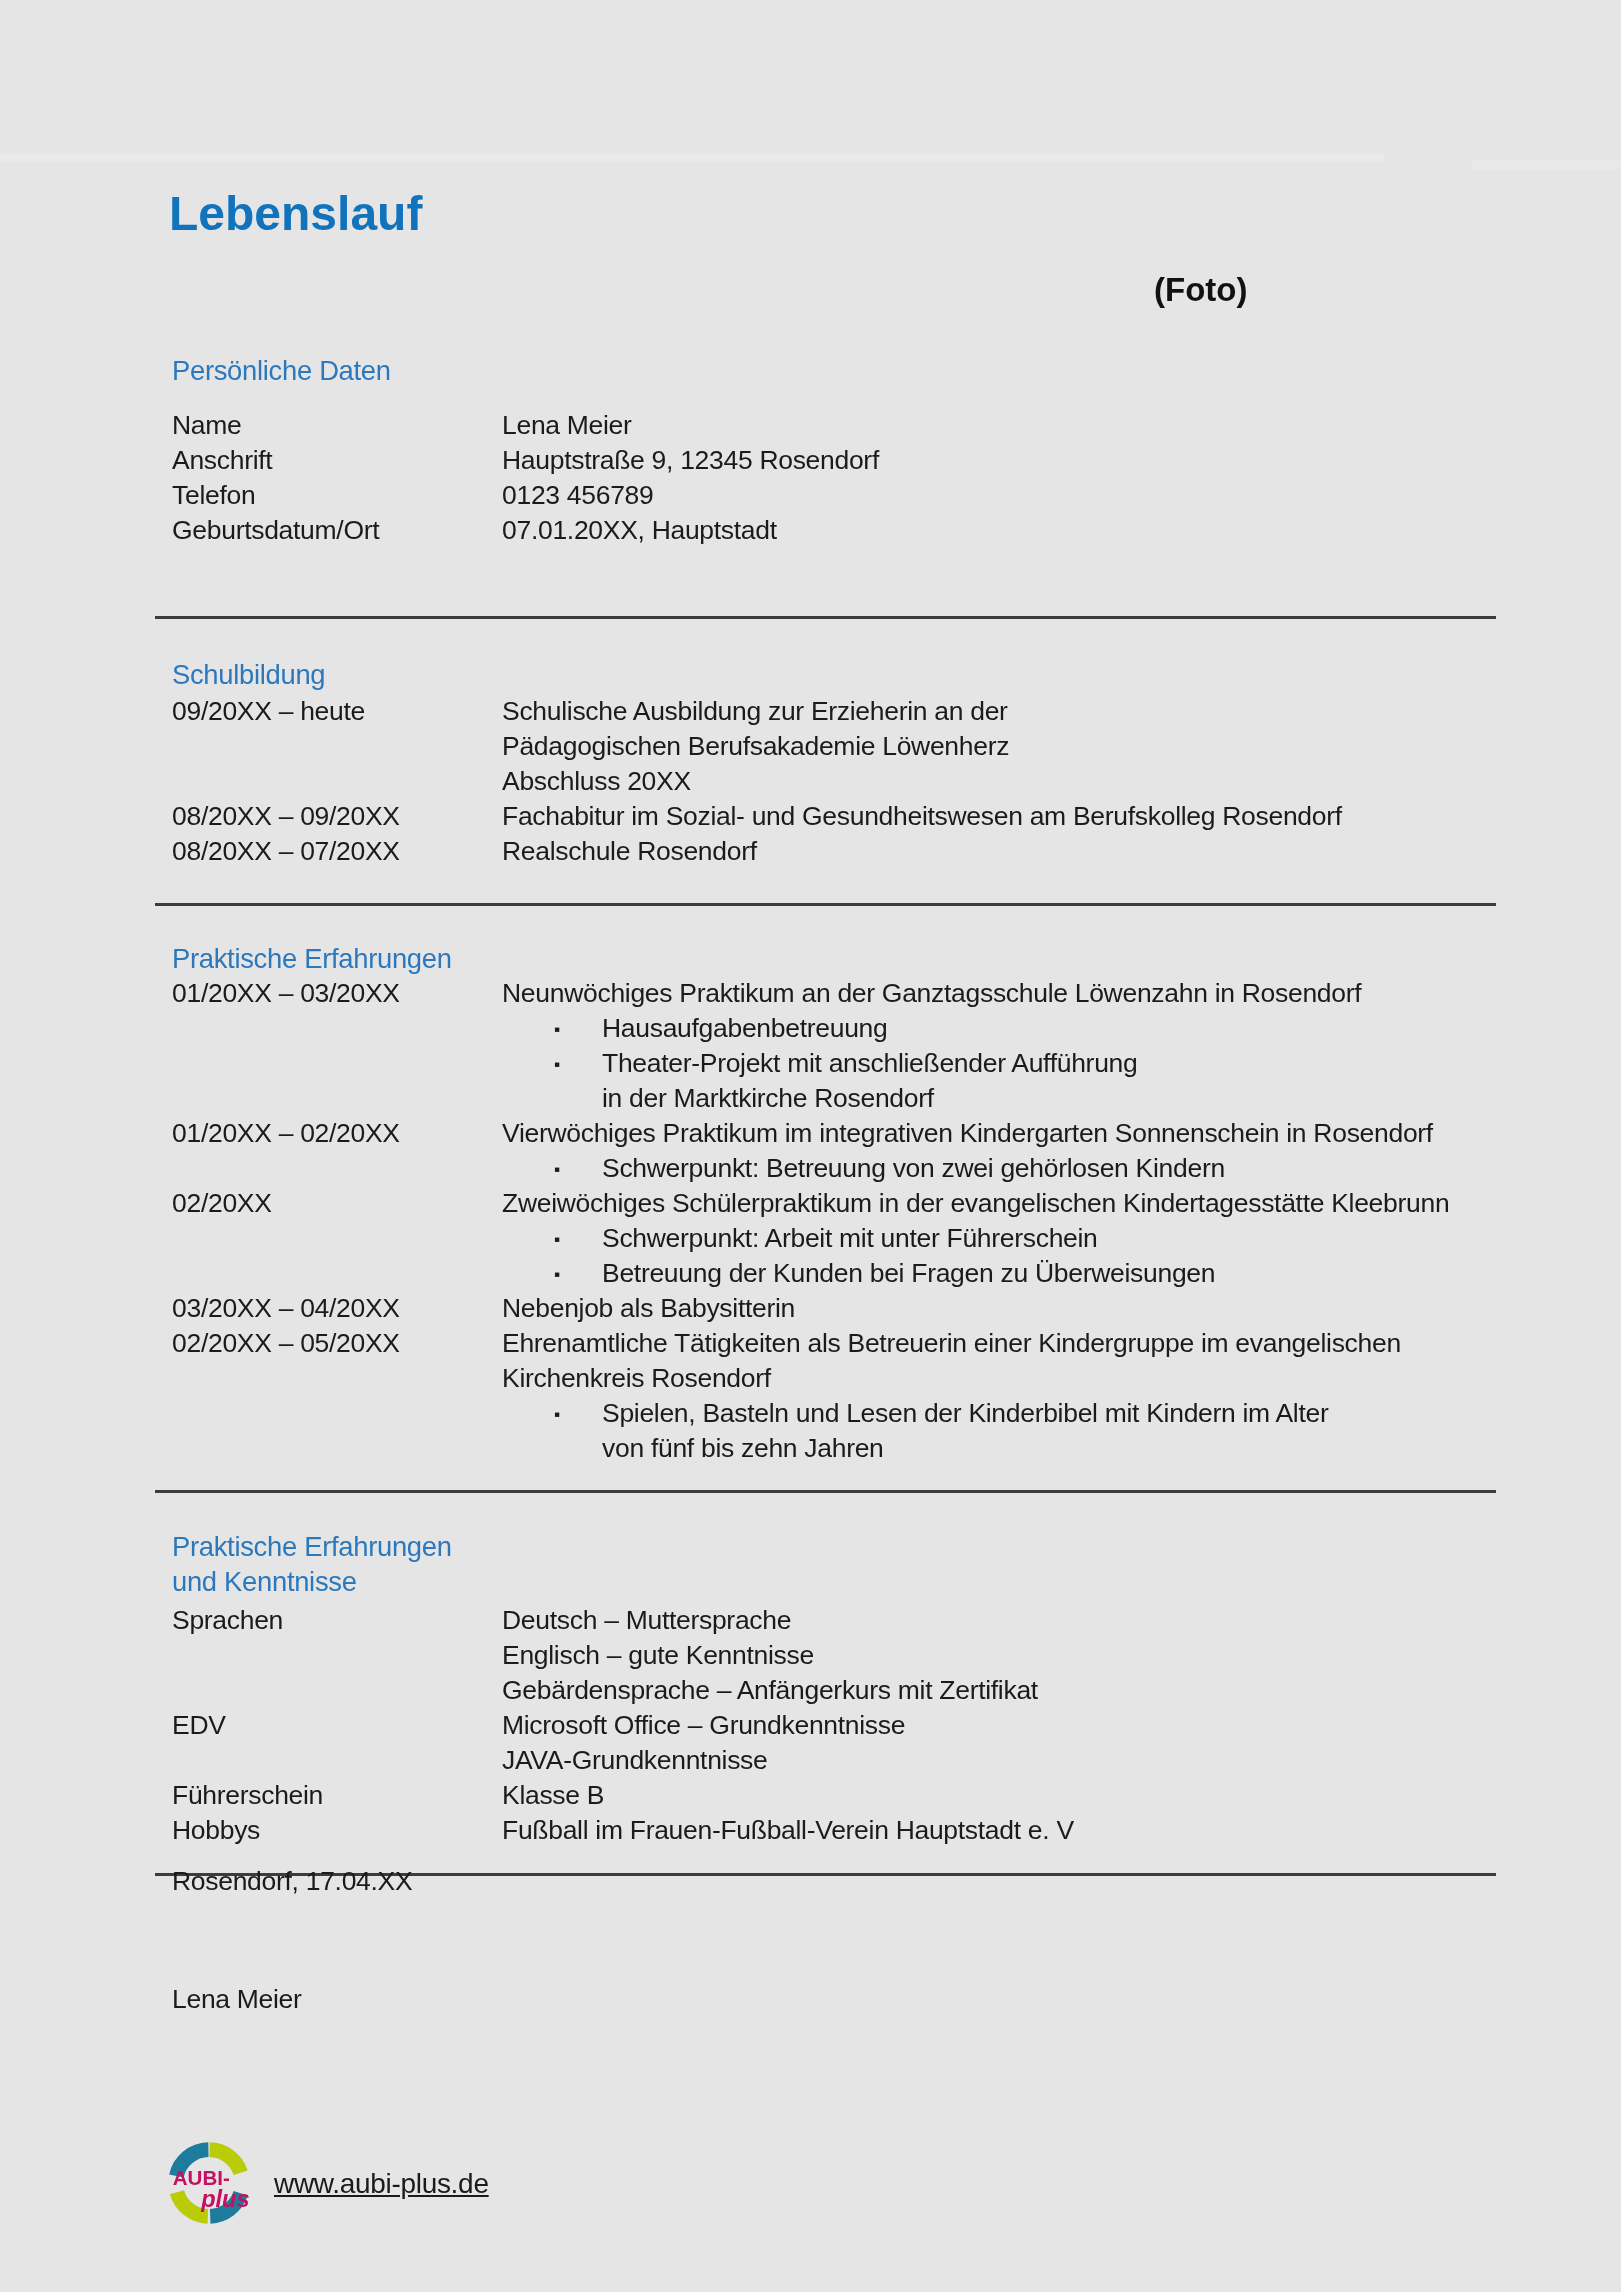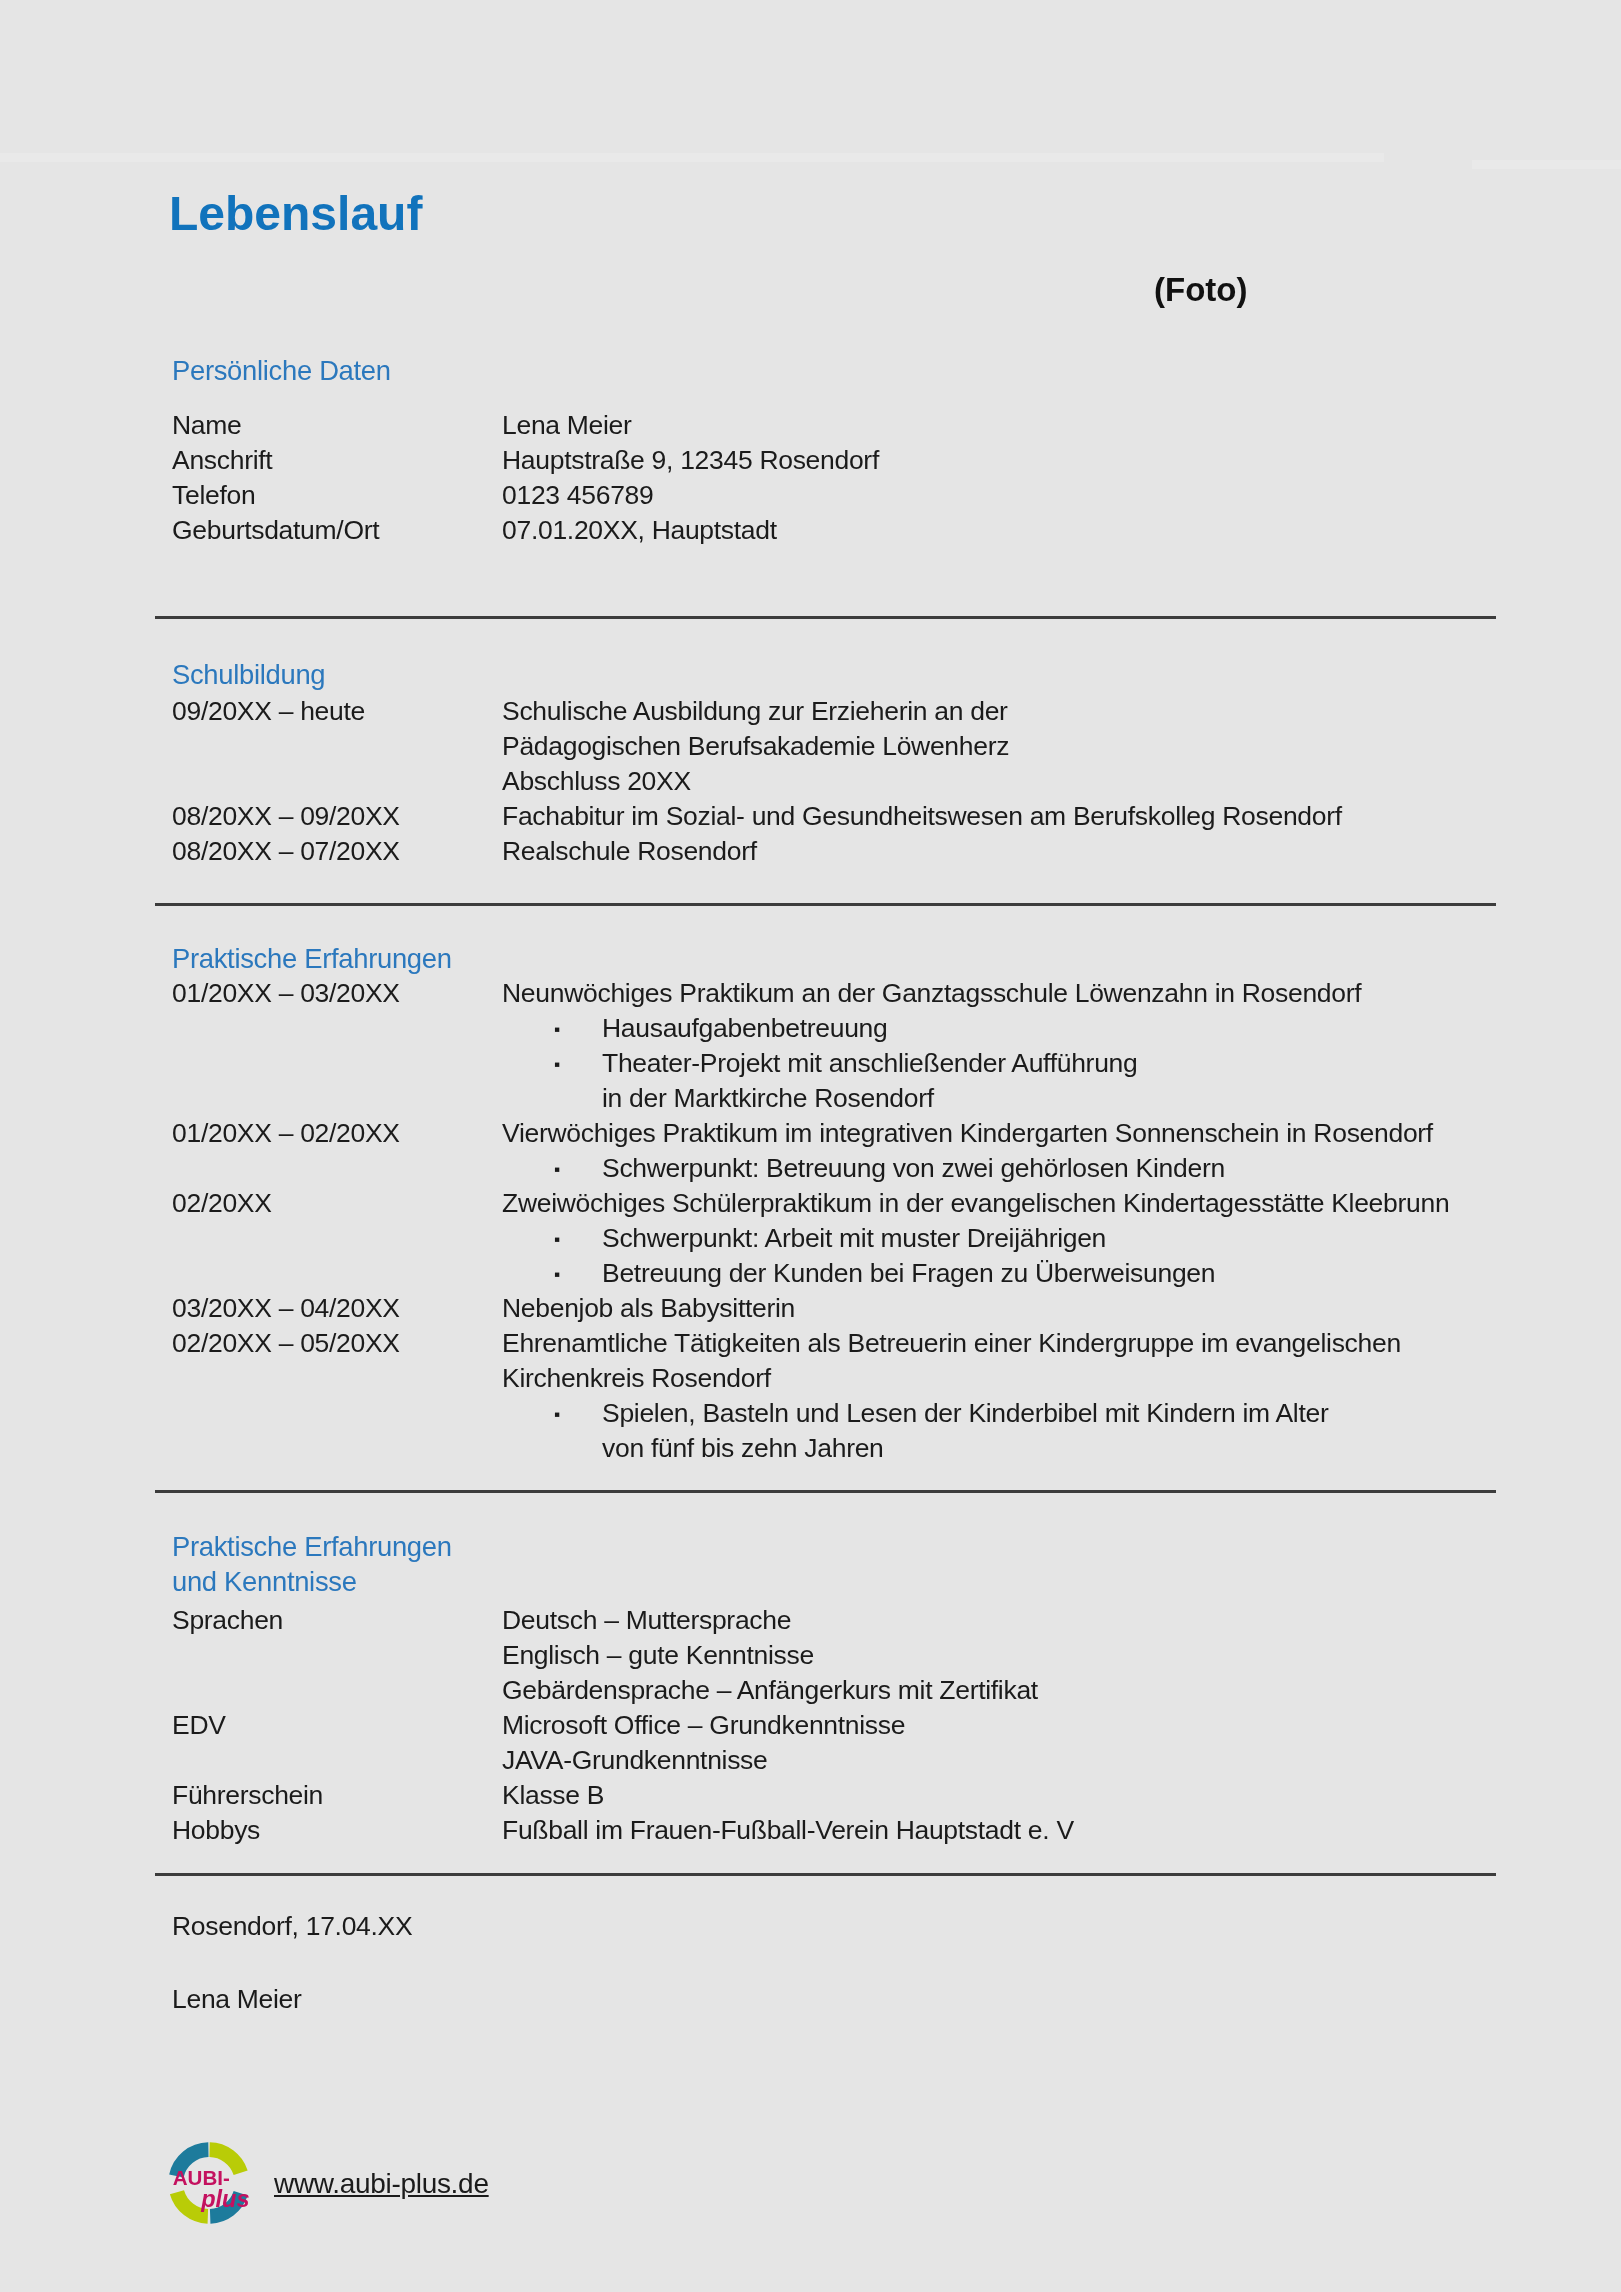--- a/index.html
+++ b/index.html
@@ -131,21 +131,21 @@
           <span class="value plain">Vierwöchiges Praktikum im integrativen Kindergarten Sonnenschein in Rosendorf</span>
         </div>
         <div class="line">
           <span class="value bullet"><span class="bullet-glyph">▪</span><span>Schwerpunkt: Betreuung von zwei gehörlosen Kindern</span></span>
         </div>
         <div class="line">
           <span class="label">02/20XX</span>
           <span class="value plain">Zweiwöchiges Schülerpraktikum in der evangelischen Kindertagesstätte Kleebrunn</span>
         </div>
         <div class="line">
-          <span class="value bullet"><span class="bullet-glyph">▪</span><span>Schwerpunkt: Arbeit mit muster Dreijährigen</span></span>
+          <span class="value bullet"><span class="bullet-glyph">▪</span><span>Schwerpunkt: Arbeit mit unter Führerschein</span></span>
         </div>
         <div class="line">
           <span class="value bullet"><span class="bullet-glyph">▪</span><span>Betreuung der Kunden bei Fragen zu Überweisungen</span></span>
         </div>
         <div class="line">
           <span class="label">03/20XX – 04/20XX</span>
           <span class="value plain">Nebenjob als Babysitterin</span>
         </div>
         <div class="line">
           <span class="label">02/20XX – 05/20XX</span>
@@ -192,21 +192,21 @@
           <span class="value plain">Klasse B</span>
         </div>
         <div class="line">
           <span class="label">Hobbys</span>
           <span class="value plain">Fußball im Frauen-Fußball-Verein Hauptstadt e. V</span>
         </div>
       </div>
   </div>
   <div class="rule" style="top:1873px"></div>
 
-  <div class="sig-line" style="top:1911px">Rosendorf, 17.04.XX</div>
+  <div class="sig-line" style="top:1866px">Rosendorf, 17.04.XX</div>
   <div class="sig-line" style="top:1984px">Lena Meier</div>
 
   <svg class="footer-logo" viewBox="0 0 100 100">
     <path d="M 16.7 42.9 A 34 34 0 0 1 49.4 16" fill="none" stroke="#1d7b9c" stroke-width="15"></path>
     <path d="M 50.6 16 A 34 34 0 0 1 82.3 39.5" fill="none" stroke="#b9cc07" stroke-width="15"></path>
     <path d="M 17.3 59.4 A 34 34 0 0 0 48.8 84" fill="none" stroke="#b9cc07" stroke-width="15"></path>
     <path d="M 51.2 84 A 34 34 0 0 0 82.3 60.5" fill="none" stroke="#1d7b9c" stroke-width="15"></path>
     <text x="13" y="52" font-size="21" font-weight="bold" fill="#c4115f" font-family="Liberation Sans, sans-serif">AUBI-</text>
     <text x="42" y="74" font-size="24" font-weight="bold" font-style="italic" fill="#c4115f" font-family="Liberation Sans, sans-serif">plus</text>
   </svg>

